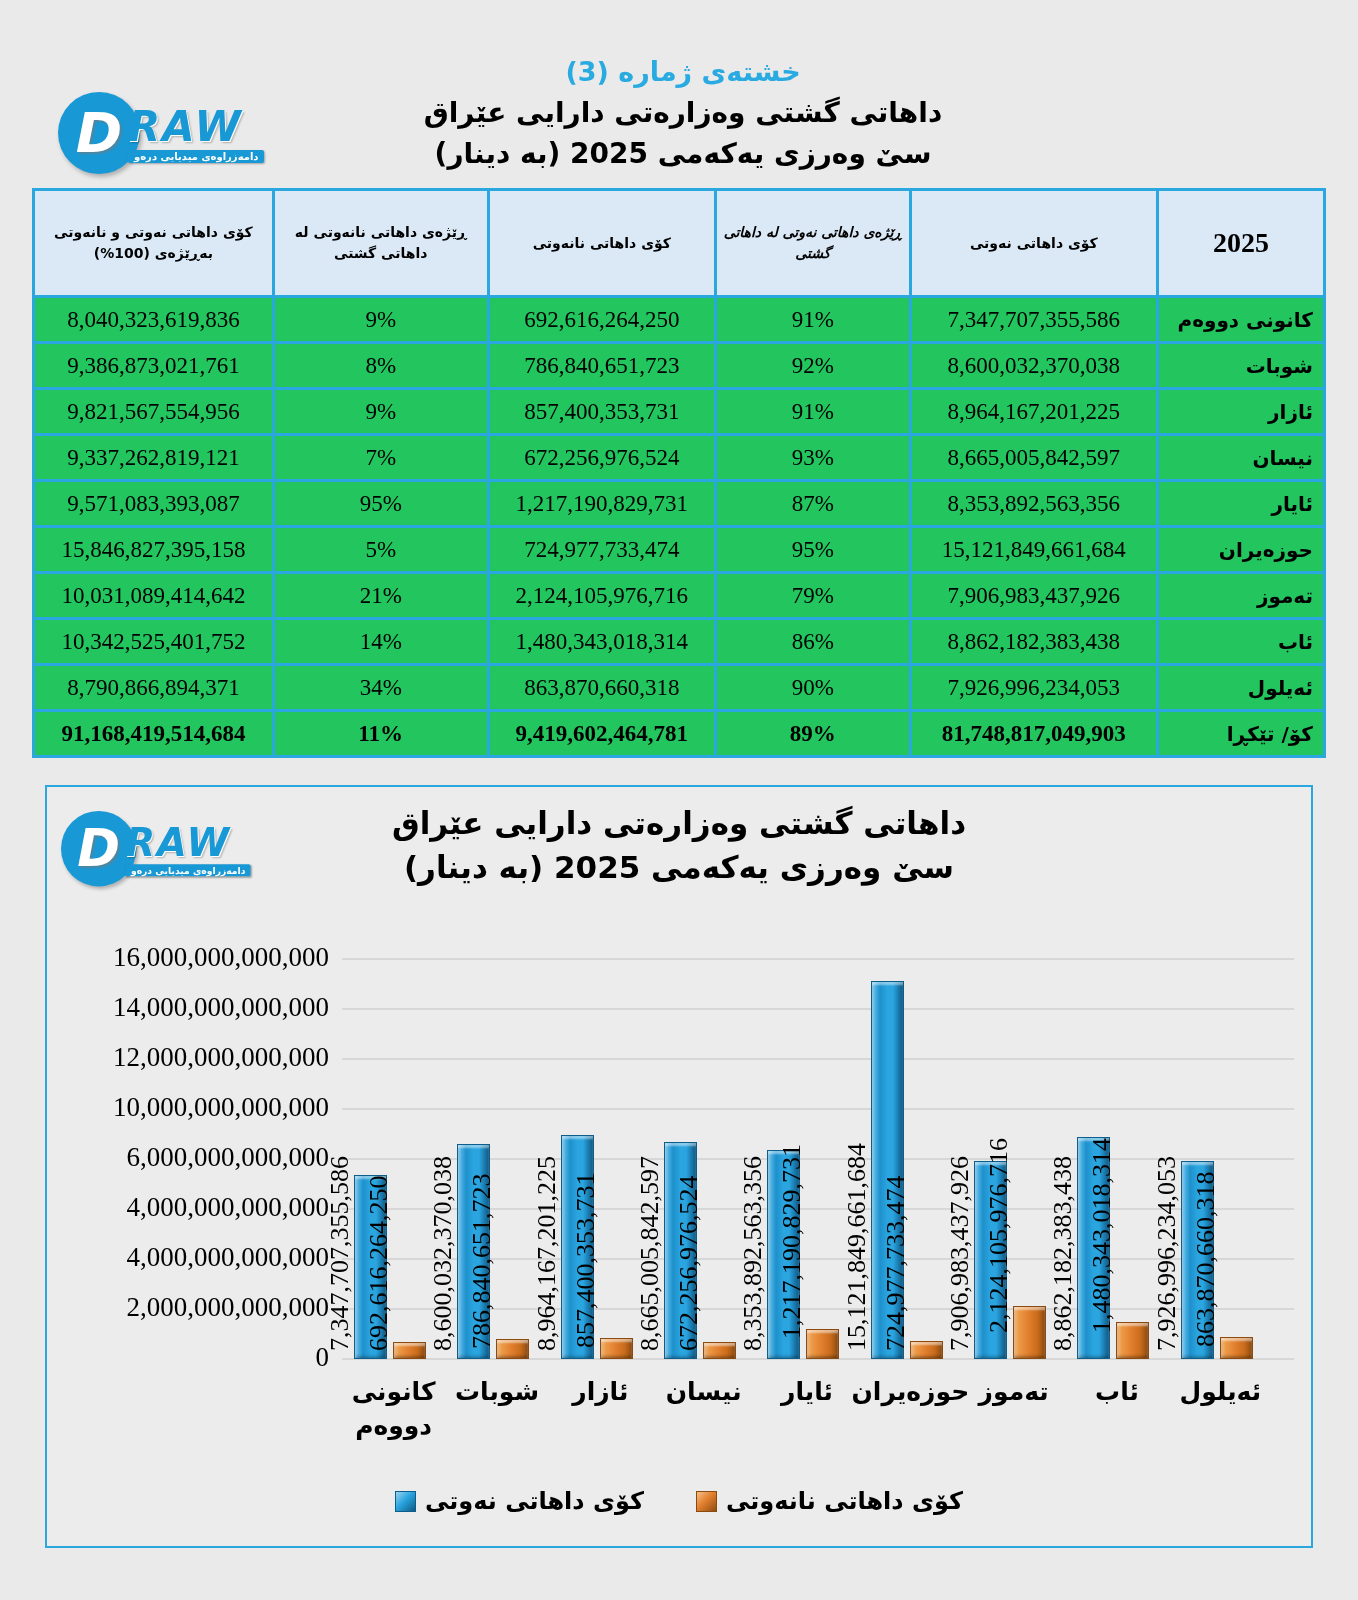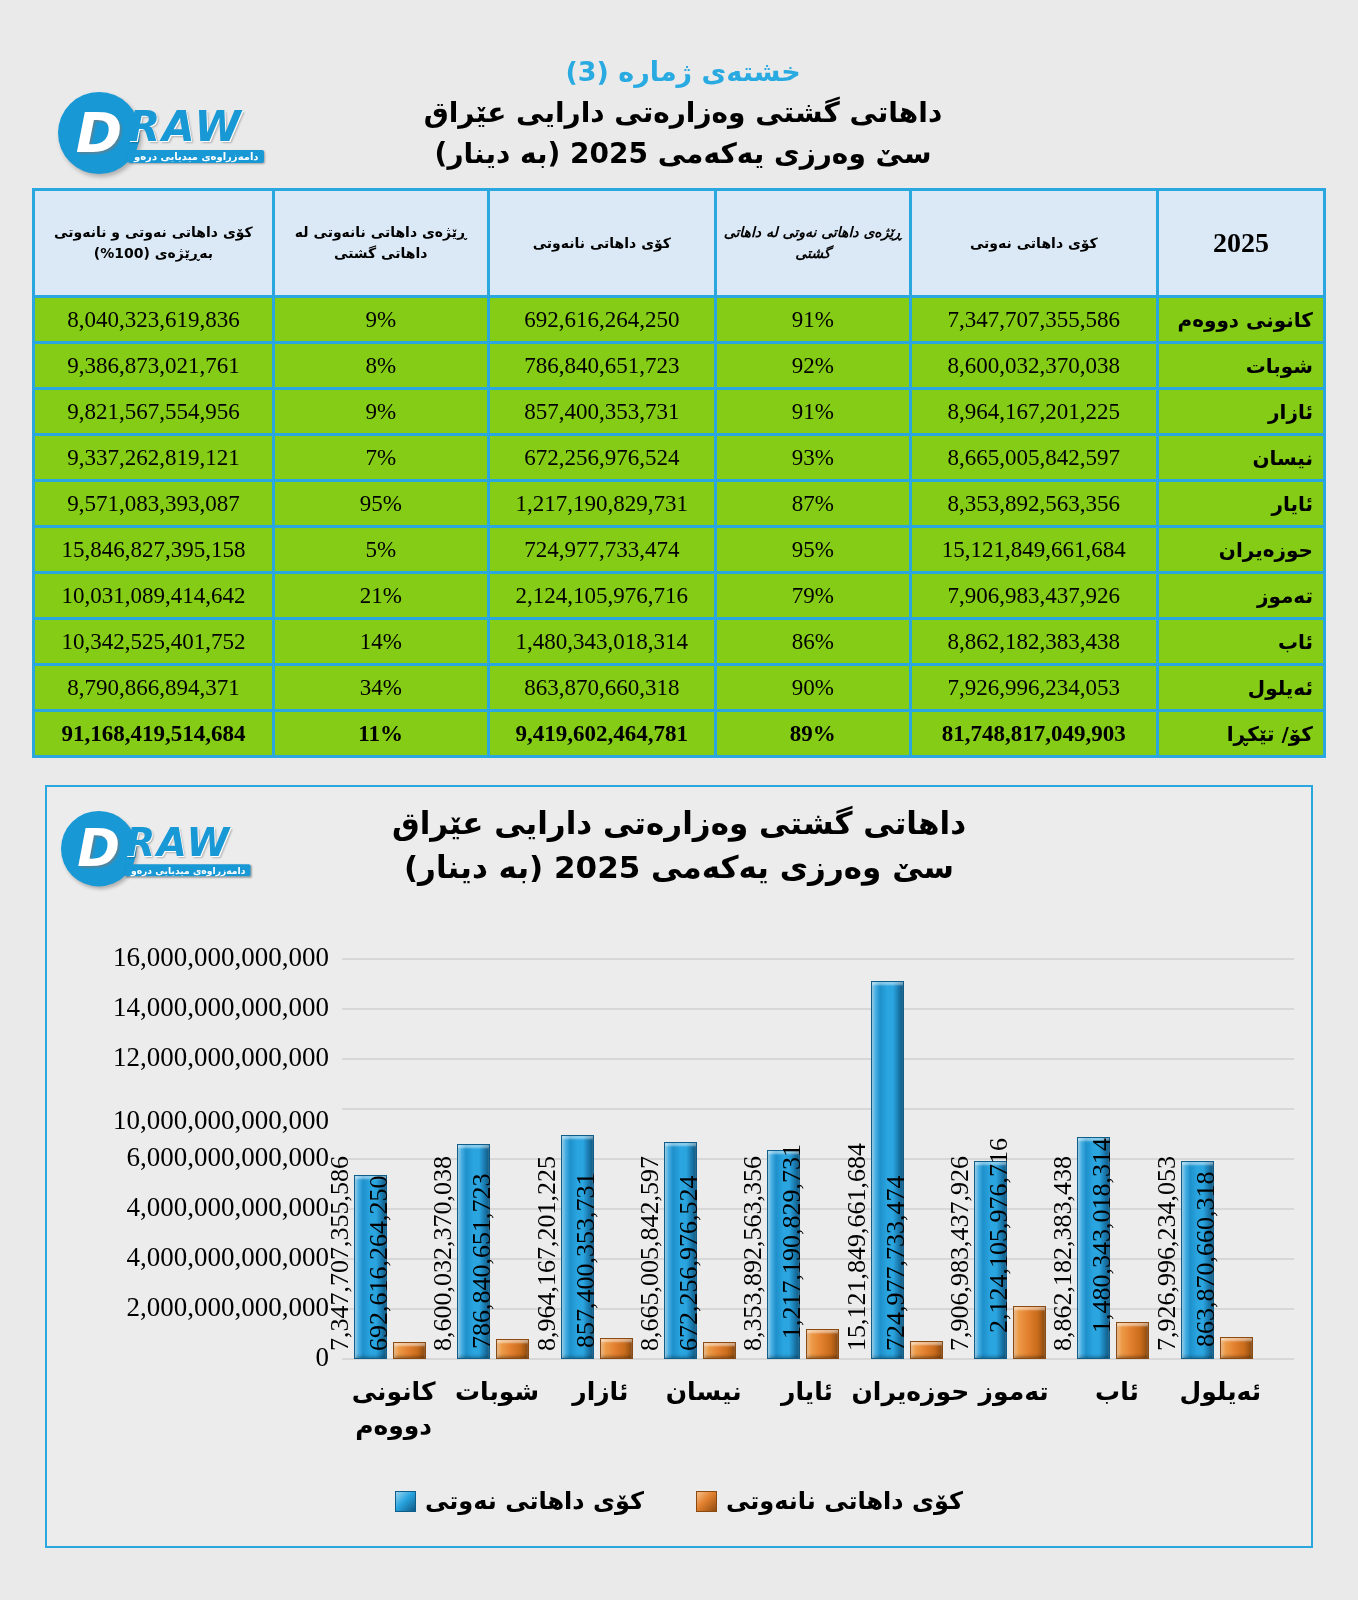--- a/index.html
+++ b/index.html
@@ -24,21 +24,21 @@
   .titles{position:absolute;left:8px;right:0;top:52px;text-align:center;direction:ltr;}
   .title-blue{color:#29abe2;font-weight:bold;font-size:27px;line-height:40px;}
   .title-black{color:#000;font-weight:bold;font-size:28px;line-height:41px;}
 
   
   table.rev{border-collapse:collapse;table-layout:fixed;width:1294px;margin:0 auto;direction:rtl;}
   table.rev th,table.rev td{border:3px solid #2ba7e0;overflow:hidden;}
   table.rev th{background:#dbe9f6;font-family:"DejaVu Sans",sans-serif;font-weight:bold;
     font-size:14px;line-height:1.5;height:100px;text-align:center;padding:2px 4px;}
   table.rev th.year{font-family:"Liberation Serif","DejaVu Serif",serif;font-size:28px;text-align:center;}
-  table.rev td{height:41px;background:#84cc16;}
+  table.rev td{height:41px;background:#22c55e;}
   td.num{font-family:"Liberation Serif","DejaVu Serif",serif;font-size:23px;text-align:center;direction:ltr;}
   td.month{font-family:"DejaVu Sans",sans-serif;font-weight:bold;font-size:20px;
     text-align:right;padding-right:10px;}
   tr.total td{font-weight:bold;}
 
   
   .chart-box{position:relative;margin:27px 45px 0;height:763px;background:#ececec;
     border:2px solid #2ba7e0;box-sizing:border-box;}
   .chart-box .logo{left:14px;top:24px;transform:scale(.92);transform-origin:top left;}
   .chart-titles{position:absolute;left:0;right:0;top:14px;text-align:center;direction:ltr;}
@@ -203,21 +203,21 @@
 
   <div class="chart-titles">
     <div class="chart-title-black">داهاتی گشتی وەزارەتی دارایی عێراق</div>
     <div class="chart-title-black">سێ وەرزی یەکەمی 2025  (بە دینار)</div>
   </div>
 
   <div class="chart-y-axis">
       <div class="ytick" style="top: -17px;">16,000,000,000,000</div>
       <div class="ytick" style="top: 33px;">14,000,000,000,000</div>
       <div class="ytick" style="top: 83px;">12,000,000,000,000</div>
-      <div class="ytick" style="top: 146px;">10,000,000,000,000</div>
+      <div class="ytick" style="top: 133px;">10,000,000,000,000</div>
       <div class="ytick" style="top: 183px;">6,000,000,000,000</div>
       <div class="ytick" style="top: 233px;">4,000,000,000,000</div>
       <div class="ytick" style="top: 283px;">4,000,000,000,000</div>
       <div class="ytick" style="top: 333px;">2,000,000,000,000</div>
       <div class="ytick" style="top: 383px;">0</div>
     </div>
   <div class="chart-plot">
       <div class="gridline" style="top: -1px; width: 952px;"></div>
       <div class="gridline" style="top: 49px; width: 952px;"></div>
       <div class="gridline" style="top: 99px; width: 952px;"></div>

